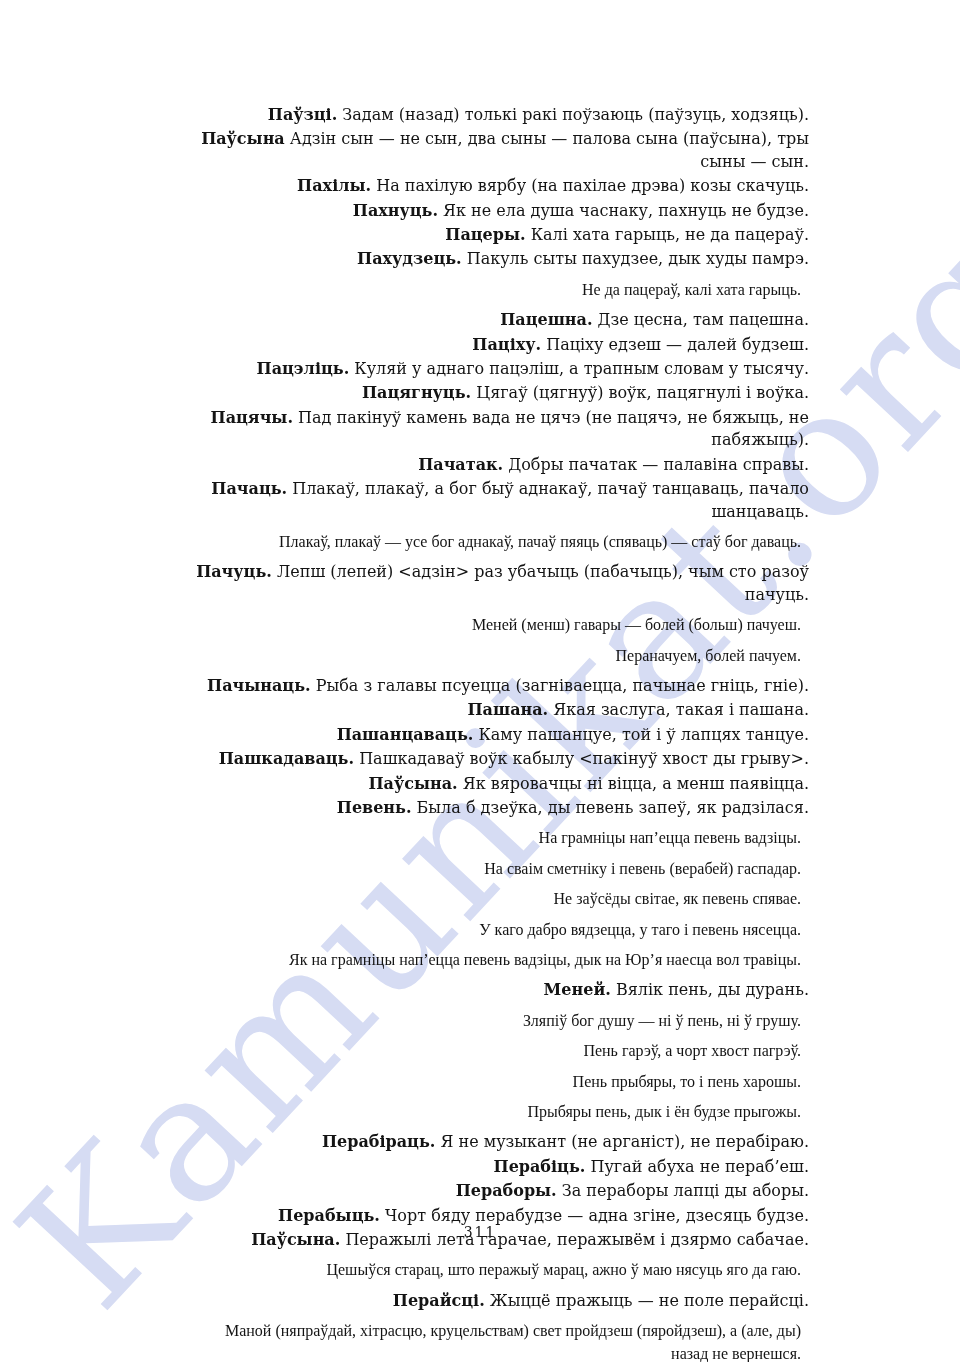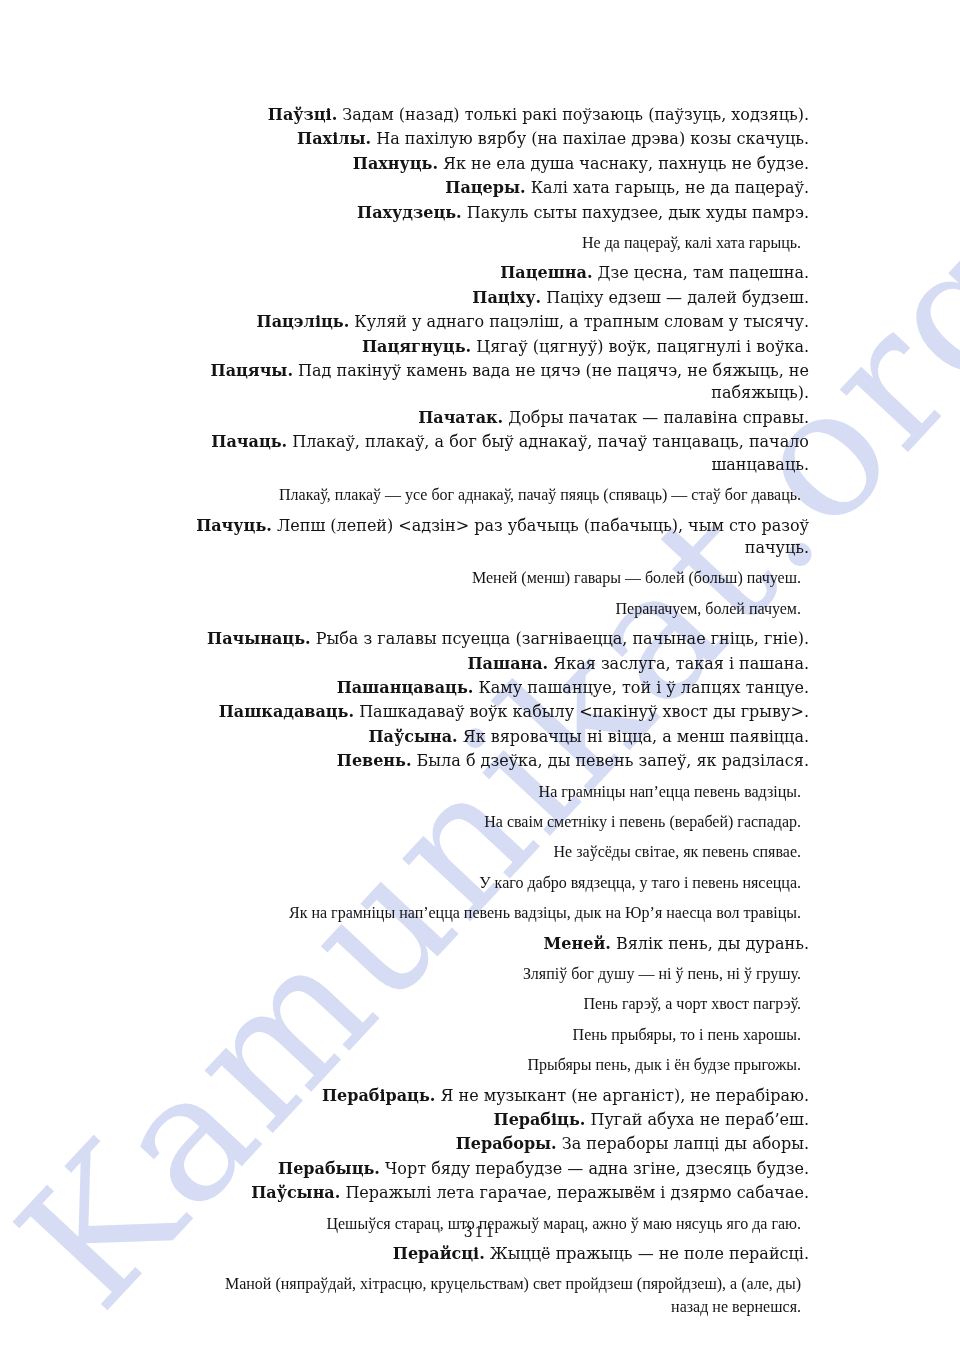--- a/index.html
+++ b/index.html
@@ -72,20 +72,21 @@
 </style>
 </head>
 <body>
 
 <div class="page">
 
   <div class="watermark" style="color: rgb(214, 220, 243);">Kamunikat.org</div>
 
   <div class="text-block" id="entries">
       <p class="entry"><b class="head">Паўзці.</b><span> Задам (назад) толькі ракі поўзаюць (паўзуць, ходзяць).</span></p>
+      <p class="entry"><b class="head">Паўсына</b><span> Адзін сын — не сын, два сыны — палова сына (паўсына), тры сыны — сын.</span></p>
       <p class="entry"><b class="head">Пахілы.</b><span> На пахілую вярбу (на пахілае дрэва) козы скачуць.</span></p>
       <p class="entry"><b class="head">Пахнуць.</b><span> Як не ела душа часнаку, пахнуць не будзе.</span></p>
       <p class="entry"><b class="head">Пацеры.</b><span> Калі хата гарыць, не да пацераў.</span></p>
       <p class="entry"><b class="head">Пахудзець.</b><span> Пакуль сыты пахудзее, дык худы памрэ.</span></p>
       <p class="sub">Не да пацераў, калі хата гарыць.</p>
       <p class="entry"><b class="head">Пацешна.</b><span> Дзе цесна, там пацешна.</span></p>
       <p class="entry"><b class="head">Паціху.</b><span> Паціху едзеш — далей будзеш.</span></p>
       <p class="entry"><b class="head">Пацэліць.</b><span> Куляй у аднаго пацэліш, а трапным словам у тысячу.</span></p>
       <p class="entry"><b class="head">Пацягнуць.</b><span> Цягаў (цягнуў) воўк, пацягнулі і воўка.</span></p>
       <p class="entry"><b class="head">Пацячы.</b><span> Пад пакінуў камень вада не цячэ (не пацячэ, не бяжыць, не пабяжыць).</span></p>

